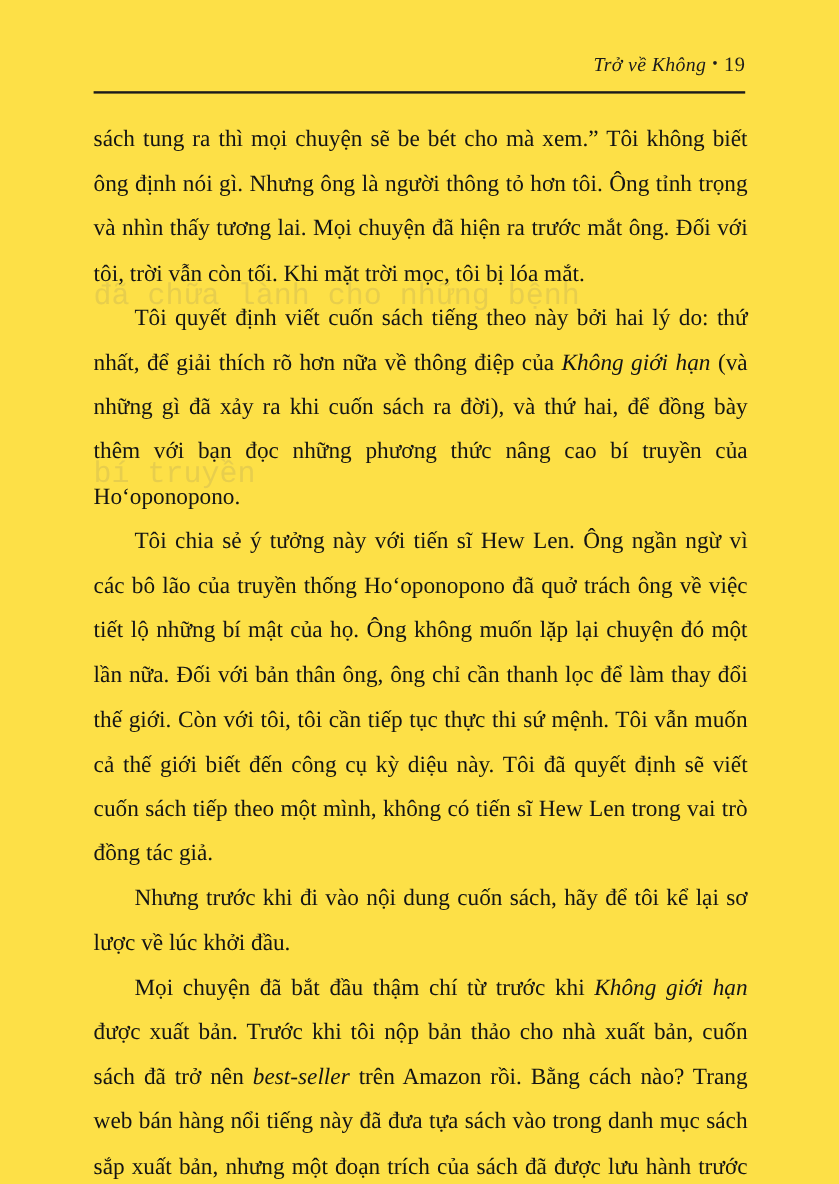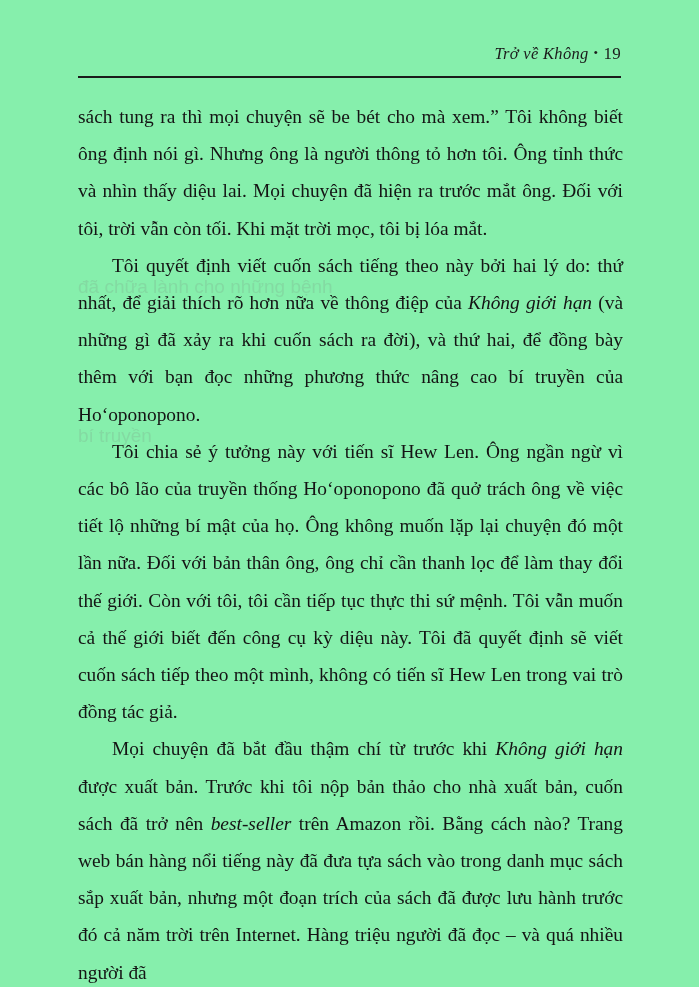--- a/index.html
+++ b/index.html
@@ -11,21 +11,21 @@
     width: 699px;
     height: 987px;
     overflow: hidden;
     font-family: "Liberation Serif", serif;
     color: #1b1b1b;
   }
   .page {
     position: relative;
     width: 699px;
     height: 987px;
-    background: #86efac;
+    background: #fde047;
   }
   .header {
     position: absolute;
     top: 44px;
     left: 78px;
     right: 78px;
     height: 28px;
   }
   .header-title {
     position: absolute;
@@ -77,26 +77,25 @@
   .body-text i {
     font-style: italic;
     margin-top: 20px;
   }
   
   .ghost {
     position: absolute;
     left: 78px;
     width: 545px;
     color: rgba(120, 115, 110, 0.16);
-    font-size: 19px;
+    font-size: 25px;
     line-height: 37.2px;
     pointer-events: none;
     text-align: justify;
-    font-family: Liberation Sans, sans-serif;
-    margin-top: 40px;
+    font-family: Liberation Mono, monospace;
   }
   .ghost-1 { top: 228px; }
   .ghost-2 { top: 377px; }
   .ghost-3 { top: 655px; }
 </style>
 </head>
 <body>
 
 <div class="page">
 
@@ -105,19 +104,20 @@
       <span>Trở về Không</span><span class="sep">•</span><span class="pagenum">19</span>
     </div>
   </div>
 
   <div class="rule"></div>
 
   <div class="ghost ghost-1">đã chữa lành cho những bệnh</div>
   <div class="ghost ghost-2">bí truyền</div>
 
   <div class="body-text" id="body-text">
-      <p><span>sách tung ra thì mọi chuyện sẽ be bét cho mà xem.” Tôi không biết ông định nói gì. Nhưng ông là người thông tỏ hơn tôi. Ông tỉnh thức và nhìn thấy diệu lai. Mọi chuyện đã hiện ra trước mắt ông. Đối với tôi, trời vẫn còn tối. Khi mặt trời mọc, tôi bị lóa mắt.</span></p>
+      <p><span>sách tung ra thì mọi chuyện sẽ be bét cho mà xem.” Tôi không biết ông định nói gì. Nhưng ông là người thông tỏ hơn tôi. Ông tỉnh trọng và nhìn thấy tương lai. Mọi chuyện đã hiện ra trước mắt ông. Đối với tôi, trời vẫn còn tối. Khi mặt trời mọc, tôi bị lóa mắt.</span></p>
       <p class="indent"><span>Tôi quyết định viết cuốn sách tiếng theo này bởi hai lý do: thứ nhất, để giải thích rõ hơn nữa về thông điệp của </span><i>Không giới hạn</i><span> (và những gì đã xảy ra khi cuốn sách ra đời), và thứ hai, để đồng bày thêm với bạn đọc những phương thức nâng cao bí truyền của Hoʻoponopono.</span></p>
       <p class="indent"><span>Tôi chia sẻ ý tưởng này với tiến sĩ Hew Len. Ông ngần ngừ vì các bô lão của truyền thống Hoʻoponopono đã quở trách ông về việc tiết lộ những bí mật của họ. Ông không muốn lặp lại chuyện đó một lần nữa. Đối với bản thân ông, ông chỉ cần thanh lọc để làm thay đổi thế giới. Còn với tôi, tôi cần tiếp tục thực thi sứ mệnh. Tôi vẫn muốn cả thế giới biết đến công cụ kỳ diệu này. Tôi đã quyết định sẽ viết cuốn sách tiếp theo một mình, không có tiến sĩ Hew Len trong vai trò đồng tác giả.</span></p>
+      <p class="indent"><span>Nhưng trước khi đi vào nội dung cuốn sách, hãy để tôi kể lại sơ lược về lúc khởi đầu.</span></p>
       <p class="indent"><span>Mọi chuyện đã bắt đầu thậm chí từ trước khi </span><i>Không giới hạn</i><span> được xuất bản. Trước khi tôi nộp bản thảo cho nhà xuất bản, cuốn sách đã trở nên </span><i>best-seller</i><span> trên Amazon rồi. Bằng cách nào? Trang web bán hàng nổi tiếng này đã đưa tựa sách vào trong danh mục sách sắp xuất bản, nhưng một đoạn trích của sách đã được lưu hành trước đó cả năm trời trên Internet. Hàng triệu người đã đọc – và quá nhiều người đã</span></p>
     </div>
 
 </div>
 
 </body></html>

